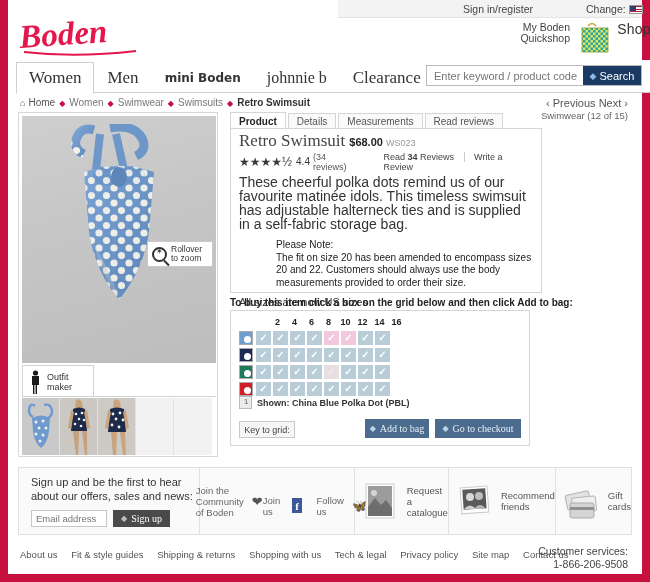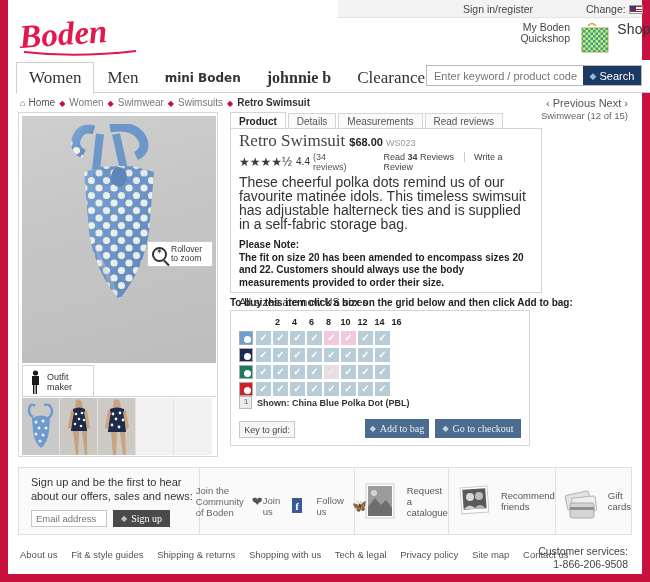--- a/index.html
+++ b/index.html
@@ -45,21 +45,21 @@
   .navrow { position:absolute; left:8px; top:60px; width:634px; height:33px;
             border-bottom:1px solid #cfcfcf; background:#fff; }
   .nav { position:absolute; left:0; top:0; height:33px; display:flex; align-items:flex-end; }
   .navtab { height:31px; padding:0 12px; display:flex; align-items:center; justify-content:center;
             font-family:"Liberation Serif", serif; font-size:17px; color:#333;
             border-left:1px solid transparent; border-right:1px solid transparent; }
   .navtab.active { background:#fff; border:1px solid #cfcfcf; border-bottom:1px solid #fff;
                    position:relative; top:1px; height:32px; }
   .navtab.two { line-height:12px; font-size:13px; text-align:center; flex-direction:column; padding-top:4px;}
   .navtab.mini{ font-size:12px; font-weight:bold; font-family:"DejaVu Sans", sans-serif; }
-  .navtab.johnnie{ font-family:"Liberation Serif", serif; font-size:16px; font-weight:bold;}
+  .navtab.johnnie{ font-family:"Liberation Serif", serif; font-size:16px; font-weight:normal;}
 
   .searchbox { position:absolute; left:410px; top:5px; width:216px; height:21px;
                border:1px solid #b9b9b9; background:#fff; }
   .searchinput { position:absolute; left:1px; top:1px; width:160px; height:17px; border:0; outline:0;
                  font-size:11px; color:#666; padding-left:6px; font-family:"Liberation Sans", sans-serif;}
   .searchbtn { position:absolute; right:0; top:0; width:58px; height:19px; background:#1b3a63; color:#fff;
                font-size:11px; display:flex; align-items:center; justify-content:center; }
   .searchbtn .dot{ color:#8fb6e6; margin-right:3px; font-size:9px;}
 
   
@@ -112,21 +112,21 @@
   .pcode  { font-size:9px; color:#999; margin-left:3px; }
 
   .ratingrow { margin-top:4px; display:flex; align-items:center; height:13px; }
   .stars { font-size:12px; color:#3a3a3a; letter-spacing:0px; }
   .rnum { font-size:10px; margin-left:4px; color:#333;}
   .rcount{ font-size:9px; margin-left:3px; color:#555;}
   .rlinks{ margin-left:22px; font-size:9px; color:#444; }
   .rlinks .vb { display:inline-block; width:1px; height:10px; background:#ccc; margin:0 7px; vertical-align:-2px;}
 
   .pdesc { margin-top:7px; font-size:14px; line-height:14px; color:#333; }
-  .pnote { margin-top:8px; font-size:10px; font-weight:bold; line-height:12.5px; color:#222; }
+  .pnote { margin-top:8px; font-size:10px; font-weight:normal; line-height:12.5px; color:#222;margin-left:37px; }
   .pus   { margin-top:7px; font-size:11px; color:#333; }
 
   .sharerow { margin-top:6px; display:flex; align-items:center; }
   .sharebtn { height:15px; padding:0 7px 0 5px; background:#e6e9ef; border:1px solid #c7ccd6;
               font-size:10px; color:#334; display:flex; align-items:center; font-family:"Liberation Serif",serif;}
   .sharebtn .d { color:#4a6fa5; margin-right:4px; font-size:9px;}
   .sico { width:13px; height:13px; margin-left:6px; border-radius:2px; }
 
   .buyline { position:absolute; left:222px; top:297px; font-size:10px; font-weight:bold; color:#222; }
   .gridbox { position:absolute; left:222px; top:310px; width:300px; height:136px;

